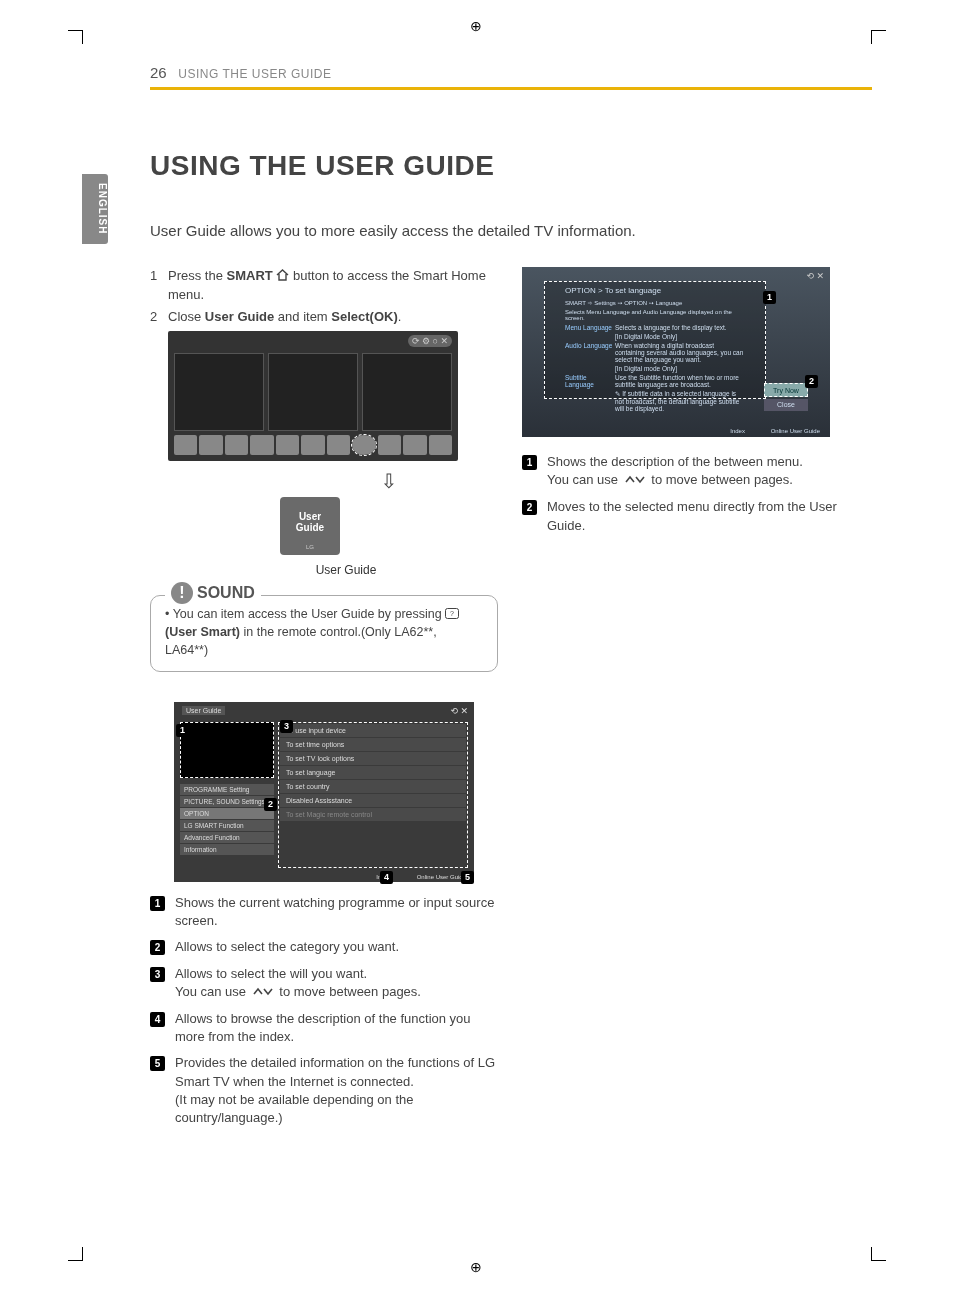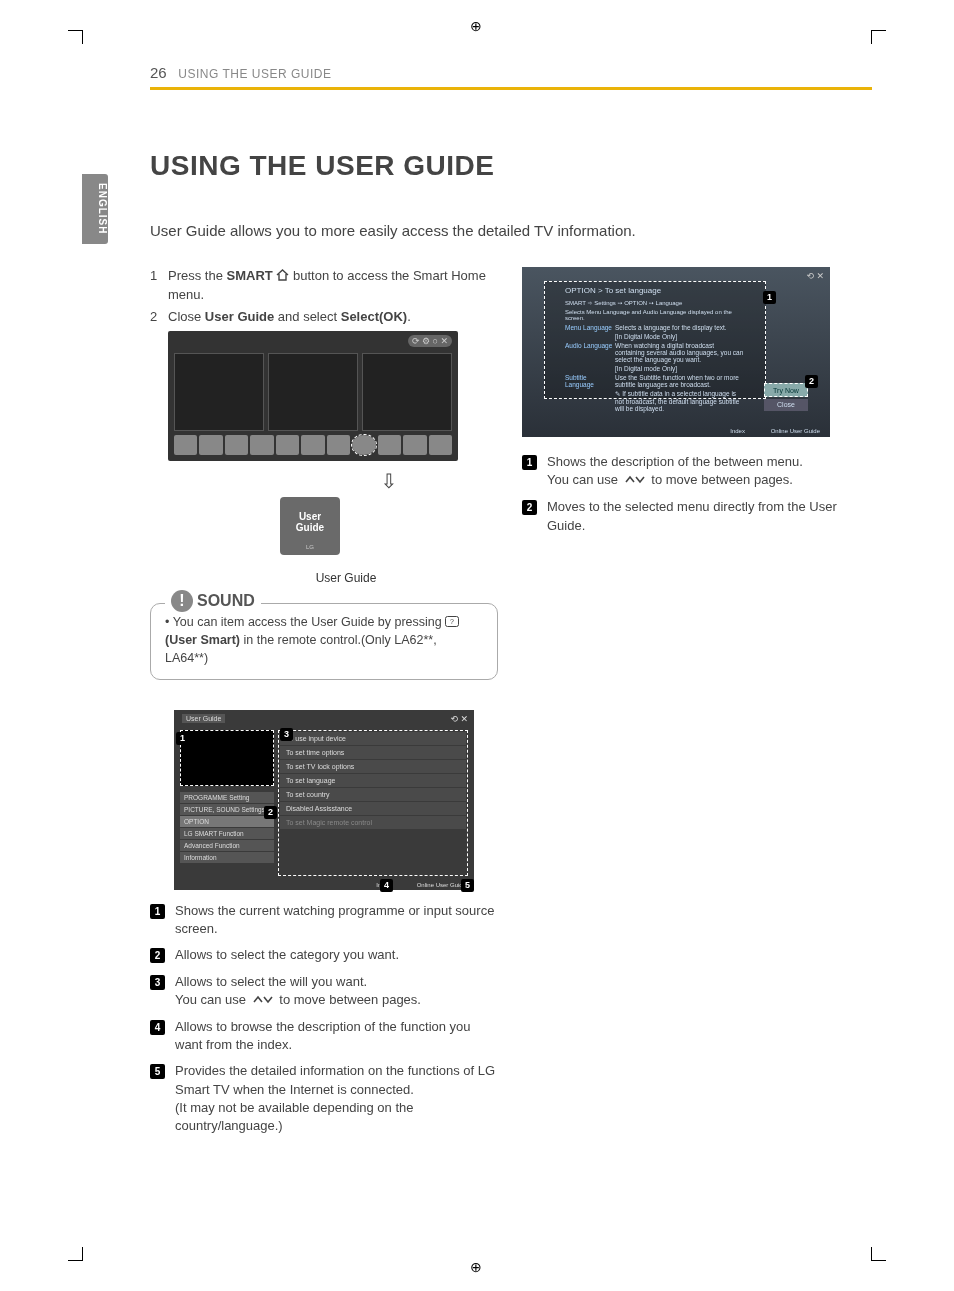--- a/index.html
+++ b/index.html
@@ -65,21 +65,21 @@
     margin: 4px 0 8px 18px; position: relative; border-radius: 2px;
   }
   .screenshot1-icons { position: absolute; top: 4px; right: 6px; font-size: 9px; color: #ccc; background: #666; padding: 1px 4px; border-radius: 6px; }
   .screenshot1-apps { position: absolute; bottom: 6px; left: 6px; right: 6px; height: 20px; display: flex; gap: 2px; }
   .screenshot1-apps .app { flex: 1; background: #888; border-radius: 2px; }
   .screenshot1-apps .app.hl { outline: 1px dashed #fff; border-radius: 50%; }
   .screenshot1-body { position: absolute; top: 22px; left: 6px; right: 6px; bottom: 30px; display: flex; gap: 4px; }
   .screenshot1-body .tile { flex: 1; background: #222; border: 1px solid #555; }
   .down-arrow { text-align: center; font-size: 20px; color: #444; margin-left: 130px; margin-bottom: 4px; }
   .ug-card {
-    width: 60px; height: 58px; background: #6a6a6a; margin: 0 auto 16px;
+    width: 60px; height: 58px; background: #6a6a6a; margin: 0 auto 8px;
     border-radius: 4px; color: #fff; font-size: 10px; font-weight: bold;
     text-align: center; padding-top: 14px; line-height: 1.1;
     position: relative; margin-left: 130px;
   }
   .ug-card .sub { position: absolute; bottom: 4px; left: 0; right: 0; font-size: 6px; font-weight: normal; color: #ccc; }
   .ug-caption { text-align: center; font-size: 12px; margin-left: 44px; margin-bottom: 10px; }
 
   .note-box {
     border: 1px solid #aaa; border-radius: 10px; padding: 10px 14px 12px;
     position: relative; margin-top: 18px; font-size: 12.5px; color: #444; line-height: 1.4;
@@ -175,21 +175,21 @@
           <span>Press the </span><b>SMART</b>
           <span class="home-icon">
             <svg width="13" height="12" viewBox="0 0 13 12">
                   <path d="M1 6 L6.5 1 L12 6 M3 5 V11 H10 V5" fill="none" stroke="#444" stroke-width="1.4"></path>
                 </svg>
           </span><span> button to access the Smart Home menu.</span>
         </div>
           </li>
         <li>
             <div>
-          <span>Close </span><b>User Guide</b><span> and select </span><b>Select(OK)</b><span>.</span>
+          <span>Close </span><b>User Guide</b><span> and item </span><b>Select(OK)</b><span>.</span>
         </div>
           </li>
       </ol>
 
       <div class="screenshot1">
         <div class="screenshot1-icons">⟳ ⚙ ○ ✕</div>
         <div class="screenshot1-body">
           <div class="tile"></div>
             <div class="tile"></div>
             <div class="tile"></div>
@@ -276,21 +276,21 @@
             <span class="num">3</span>
             <div>
           <span>Allows to select the will you want.</span><br>
           <span>You can use </span><span class="updown-icon"><svg width="26" height="11" viewBox="0 0 26 11">
                   <path d="M4 8 L8 3 L12 8 M14 3 L18 8 L22 3" fill="none" stroke="#444" stroke-width="1.6"></path>
                 </svg></span><span> to move between pages.</span>
         </div>
           </li>
         <li>
             <span class="num">4</span>
-            <div>Allows to browse the description of the function you want from the index.</div>
+            <div>Allows to browse the description of the function you more from the index.</div>
           </li>
         <li>
             <span class="num">5</span>
             <div style="white-space: pre-line;">Provides the detailed information on the functions of LG Smart TV when the Internet is connected.
 (It may not be available depending on the country/language.)</div>
           </li>
       </ul>
     </div>
 
     <div class="col">

